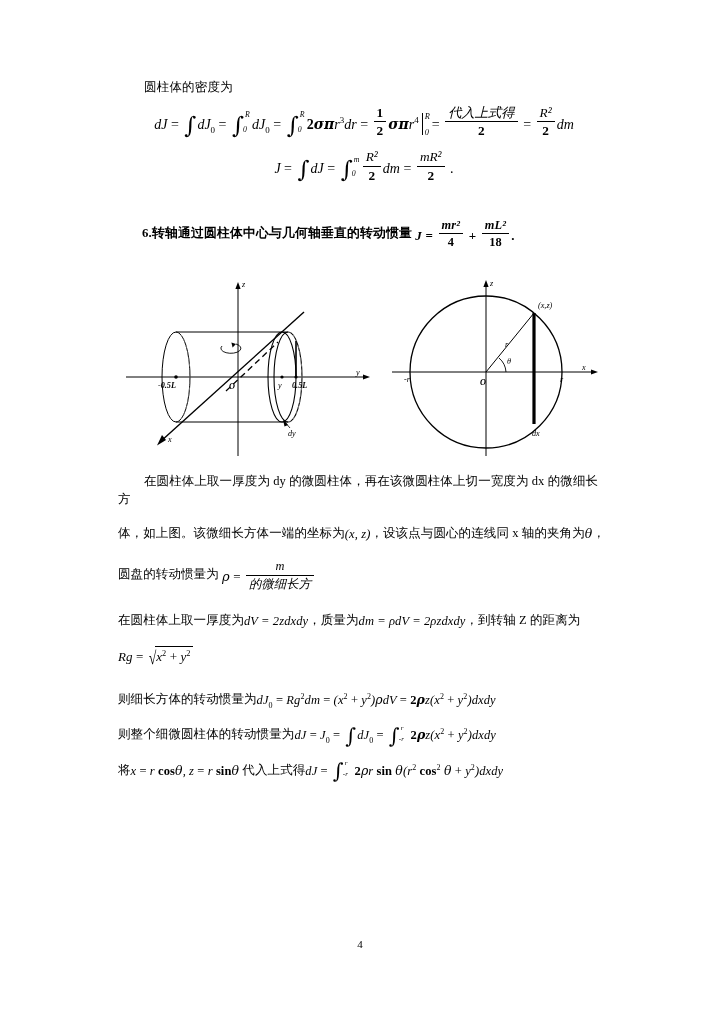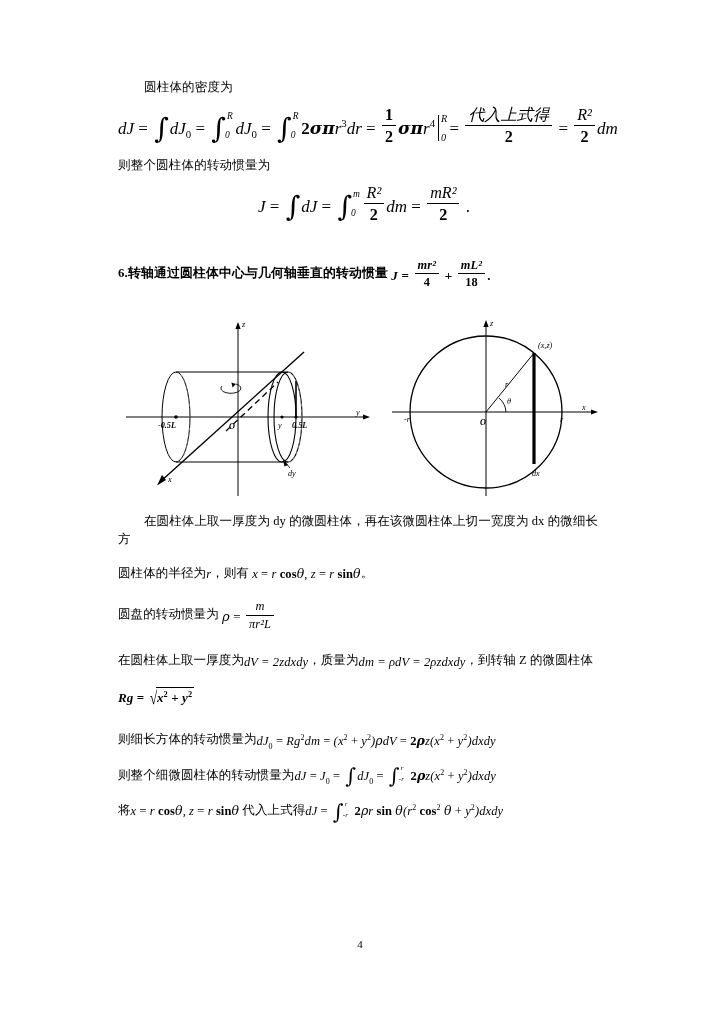--- a/index.html
+++ b/index.html
@@ -59,21 +59,21 @@
     font-style: italic;
     white-space: nowrap;
     display: inline-block;
     vertical-align: middle;
   }
   .mathblock {
     text-align: center;
     margin: 8px 0 10px 0;
     font-size: 14px;
   }
-  .mathblock .math { font-size: 17px; }
+  .mathblock .math { font-size: 14px; }
   .up { font-style: normal; }
   .bf { font-weight: bold; }
   sup.sn, sub.sn {
     font-size: 0.64em;
     font-style: normal;
     line-height: 0;
   }
   .frac {
     display: inline-block;
     vertical-align: -0.52em;
@@ -224,35 +224,34 @@
         <span class="intg">∫</span><span class="intlim"><span class="hi">R</span><span class="lo">0</span></span>&nbsp;&nbsp;<span class="bf up">2</span><span class="greek bf">σ</span><span class="greek bf">π</span><span>r</span><sup class="sn">3</sup><span>dr</span>
         <span class="up">=</span>
         <span class="frac"><span class="num up bf">1</span><span class="den up bf">2</span></span><span class="greek bf">σ</span><span class="greek bf">π</span><span>r</span><sup class="sn">4</sup><span class="evalbar"><span class="hi">R</span><span class="lo">0</span></span>&nbsp;
         <span class="up">=</span>
         <span class="frac"><span class="num">代入上式得</span><span class="den up bf">2</span></span>
         <span class="up">=</span>
         <span class="frac"><span class="num">R²</span><span class="den up bf">2</span></span><span>dm</span>
       </span>
     </div>
 
-    <p class="para">则整个圆柱体的转动惯量为</p>
 
     <div class="mathblock">
       <span class="math">
         <span>J</span> <span class="up">=</span>
         <span class="intg">∫</span><span>dJ</span>
         <span class="up">=</span>
         <span class="intg">∫</span><span class="intlim"><span class="hi">m</span><span class="lo">0</span></span>&nbsp;&nbsp;<span class="frac"><span class="num">R²</span><span class="den up bf">2</span></span><span>dm</span>
         <span class="up">=</span>
         <span class="frac"><span class="num">mR²</span><span class="den up bf">2</span></span>
         <span class="up">.</span>
       </span>
     </div>
 
-    <p class="heading" style="margin-top:34px;">
+    <p class="heading" style="margin-top:34px;margin-left:24px;">
       <span>6.</span><span>转轴通过圆柱体中心与几何轴垂直的转动惯量</span>
       <span class="math bf" style="font-size:13px;">
         <span>J</span> <span class="up">=</span>
         <span class="frac"><span class="num">mr²</span><span class="den up">4</span></span>
         <span class="up">+</span>
         <span class="frac"><span class="num">mL²</span><span class="den up">18</span></span><span class="up">.</span>
       </span>
     </p>
 
     <div class="figures">
@@ -332,39 +331,38 @@
           <text class="flab" x="150" y="44">(x,z)</text>
           <text class="flab" x="144" y="172">dx</text>
         </svg>
       </div>
     </div>
 
     <p class="body-line indent" style="text-indent:26px;">
       <span>在圆柱体上取一厚度为 dy 的微圆柱体，再在该微圆柱体上切一宽度为 dx 的微细长方</span>
     </p>
 
-
-    <p class="body-line">
-      <span>圆柱体的半径为</span><span class="math">r</span><span>，则有</span>
-      <span class="math">x <span class="up">=</span> r <span class="up bf">cos</span><span class="greek">θ</span>, z <span class="up">=</span> r <span class="up bf">sin</span><span class="greek">θ</span></span><span>。</span>
-    </p>
+    <p class="body-line">
+      <span>体，如上图。该微细长方体一端的坐标为</span><span class="math"><span>(x, z)</span></span><span>，设该点与圆心的连线同 x 轴的夹角为</span><span class="math greek">θ</span><span>，</span>
+    </p>
+
 
     <p class="body-line" style="margin-bottom:20px;">
       <span>圆盘的转动惯量为</span>
       <span class="math" style="font-size:13px;">
         <span class="greek">ρ</span> <span class="up">=</span>
-        <span class="frac"><span class="num">m</span><span class="den">πr²L</span></span>
-      </span>
-    </p>
-
-    <p class="body-line">
-      <span>在圆柱体上取一厚度为</span><span class="math">dV = 2zdxdy</span><span>，质量为</span><span class="math">dm = ρdV = 2ρzdxdy</span><span>，到转轴 Z 的微圆柱体</span>
-    </p>
-
-    <p class="body-line" style="margin-bottom:20px;font-weight:bold;">
+        <span class="frac"><span class="num">m</span><span class="den">的微细长方</span></span>
+      </span>
+    </p>
+
+    <p class="body-line">
+      <span>在圆柱体上取一厚度为</span><span class="math">dV = 2zdxdy</span><span>，质量为</span><span class="math">dm = ρdV = 2ρzdxdy</span><span>，到转轴 Z 的距离为</span>
+    </p>
+
+    <p class="body-line" style="margin-bottom:20px;">
       <span class="math" style="font-size:13px;">
         Rg <span class="up">=</span>
         <span class="sqrt"><span class="rad">√</span><span class="radicand">x<sup class="sn">2</sup> <span class="up">+</span> y<sup class="sn">2</sup></span></span>
       </span>
     </p>
 
     <p class="body-line">
       <span>则细长方体的转动惯量为</span><span class="math">dJ<sub class="sn">0</sub> <span class="up">=</span> Rg<sup class="sn">2</sup>dm <span class="up">=</span> (x<sup class="sn">2</sup> <span class="up">+</span> y<sup class="sn">2</sup>)<span class="greek">ρ</span>dV <span class="up">=</span> <span class="up bf">2</span><span class="greek bf">ρ</span>z(x<sup class="sn">2</sup> <span class="up">+</span> y<sup class="sn">2</sup>)dxdy</span>
     </p>
 

